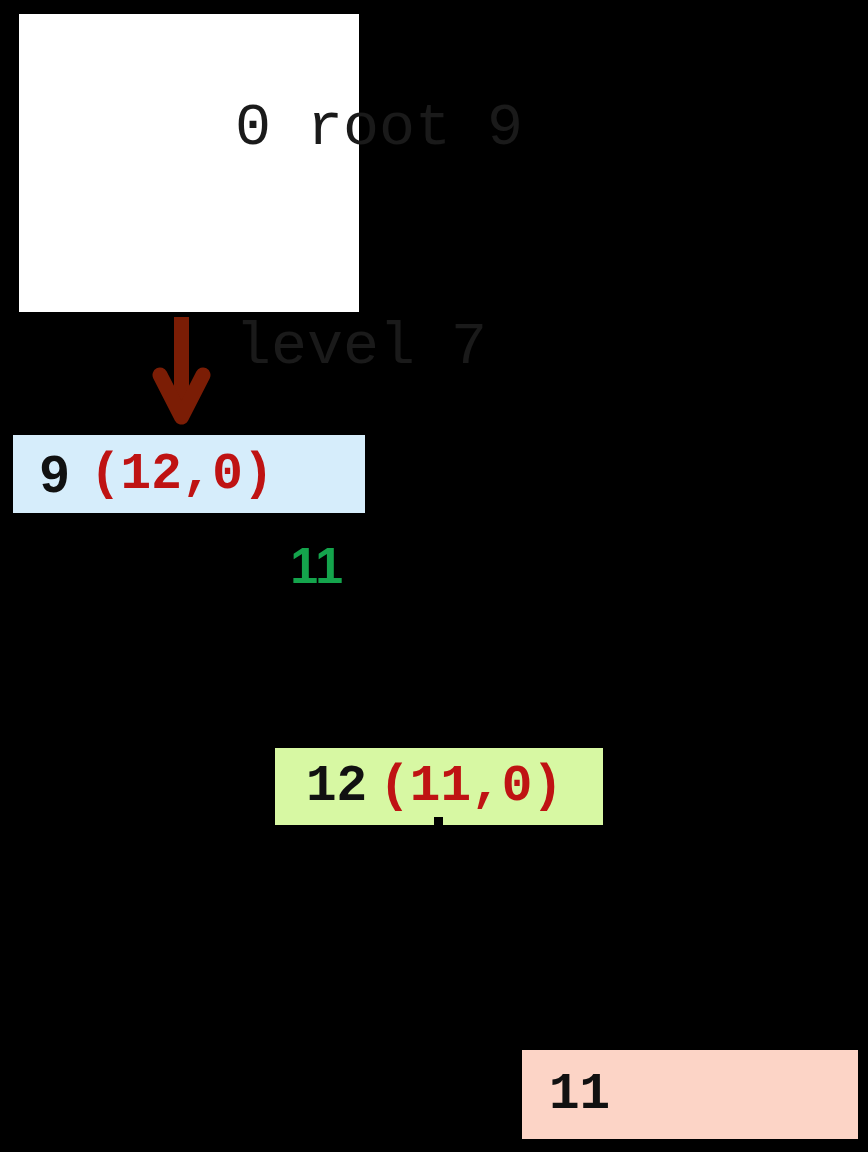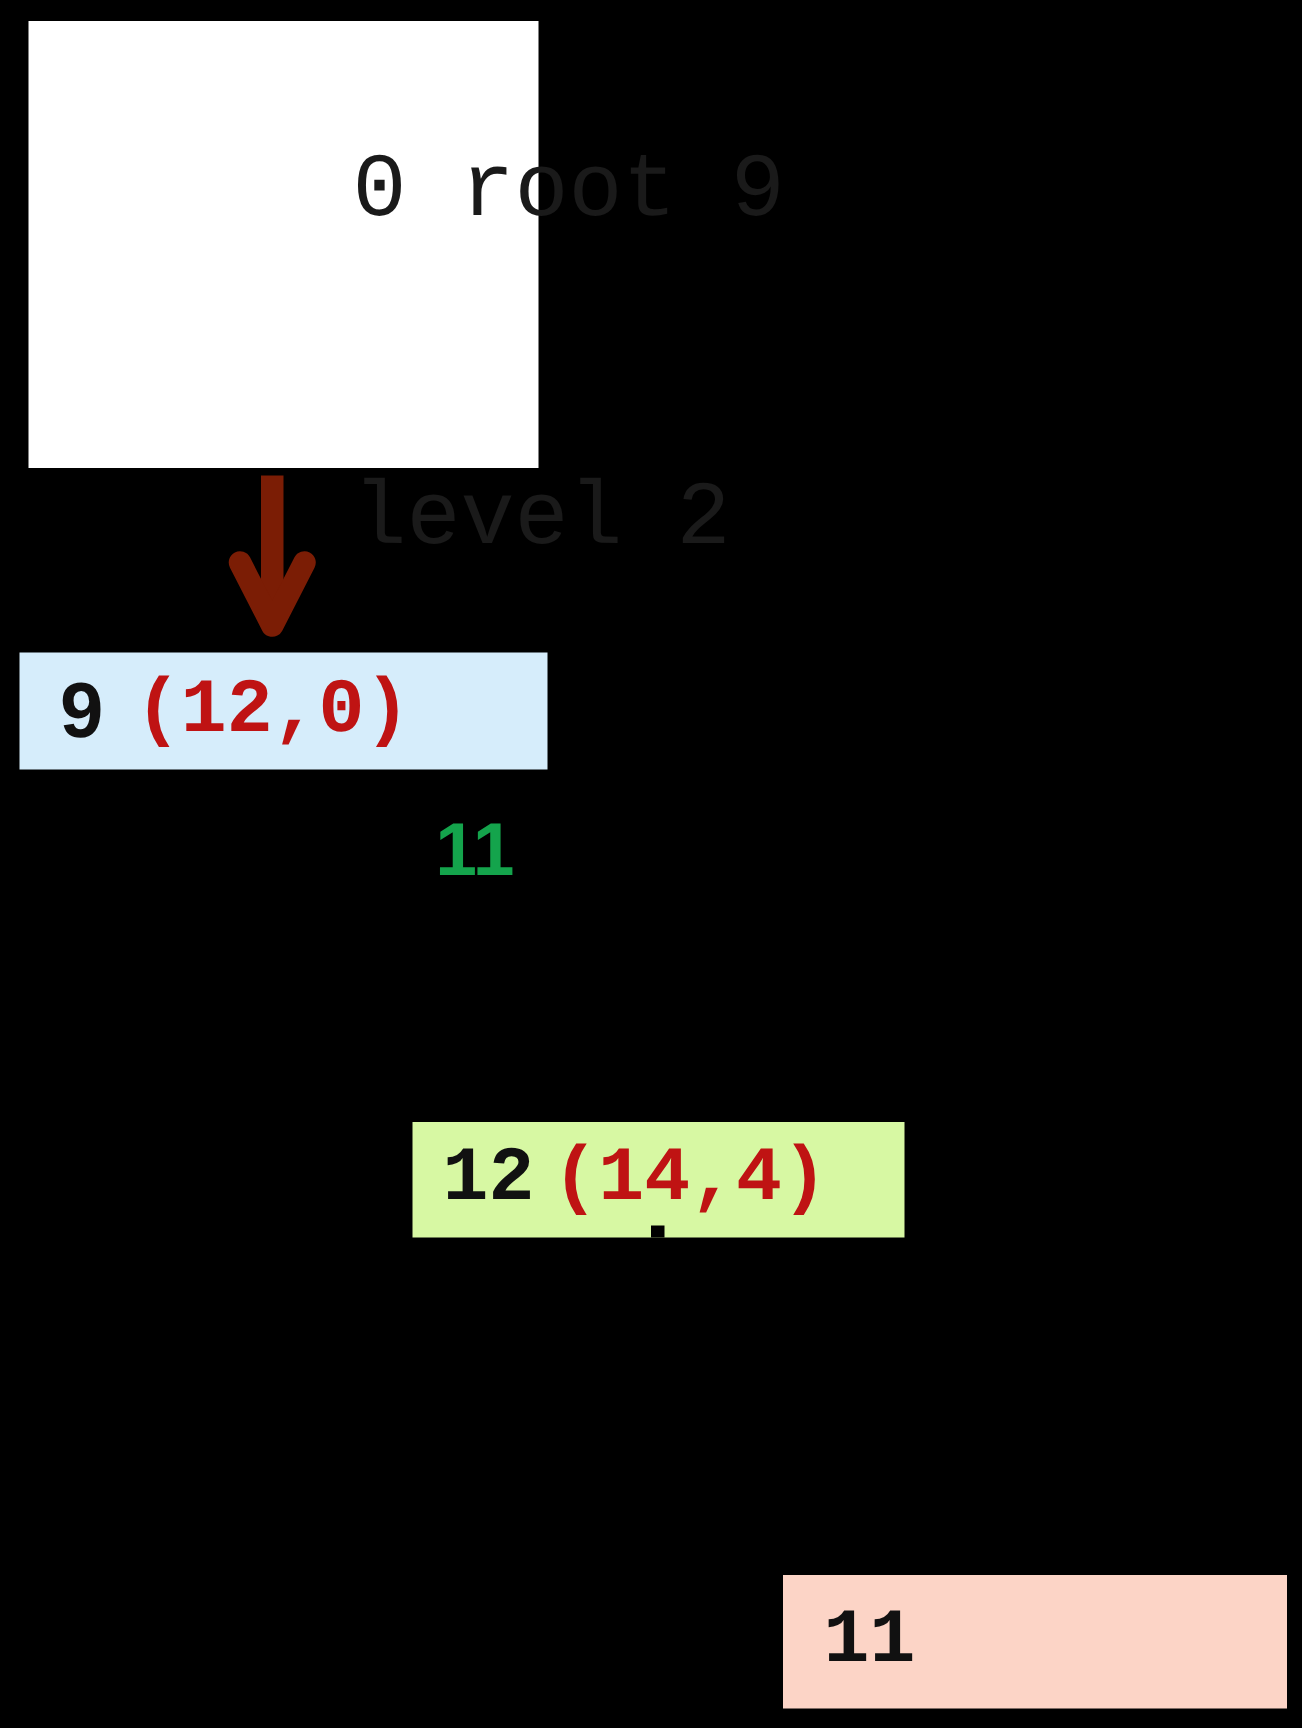--- a/index.html
+++ b/index.html
@@ -92,21 +92,21 @@
     font-family: "Liberation Sans", sans-serif;
     font-size: 52px;
     margin-right: 9px;
   }
   .node-green {
     left: 275px;
     top: 748px;
     width: 328px;
     height: 77px;
     background: var(--node12_bg, #d7f8a3);
-    padding-left: 20px;
+    padding-left: 31px;
   }
   .node-pink {
     left: 522px;
     top: 1050px;
     width: 336px;
     height: 89px;
     background: var(--node11_bg, #fcd4c6);
     padding-left: 27px;
   }
   .notch {
@@ -121,21 +121,21 @@
 </head>
 <body>
 
 <div class="stage">
 
   <div class="info-box">
     <div class="mono-line">
       <span>0 root 9</span>
     </div>
     <div class="mono-line">
-      <span>level 2</span>
+      <span>level 7</span>
     </div>
     <div class="sans-line">
       <span class="lbl">fastroot</span><span class="val">11</span>
     </div>
     <div class="sans-line">
       <span class="lbl">fastlevel</span><span class="val">0</span>
     </div>
   </div>
 
   <svg class="arrow-svg" viewBox="0 0 70 115">
@@ -143,21 +143,21 @@
     <polyline class="stroke" points="12,65 33.5,107 55,65" stroke-linecap="round" stroke-linejoin="round"></polyline>
   </svg>
 
   <div class="node node-blue">
     <span class="node-id">9</span>
       <span class="node-pair">(12,0)</span>
   </div>
 
   <div class="node node-green">
     <span class="node-id">12</span>
-      <span class="node-pair">(14,4)</span>
+      <span class="node-pair">(11,0)</span>
     <div class="notch"></div>
   </div>
 
   <div class="node node-pink">
     <span class="node-id">11</span>
   </div>
 
 </div>
 
 </body></html>

